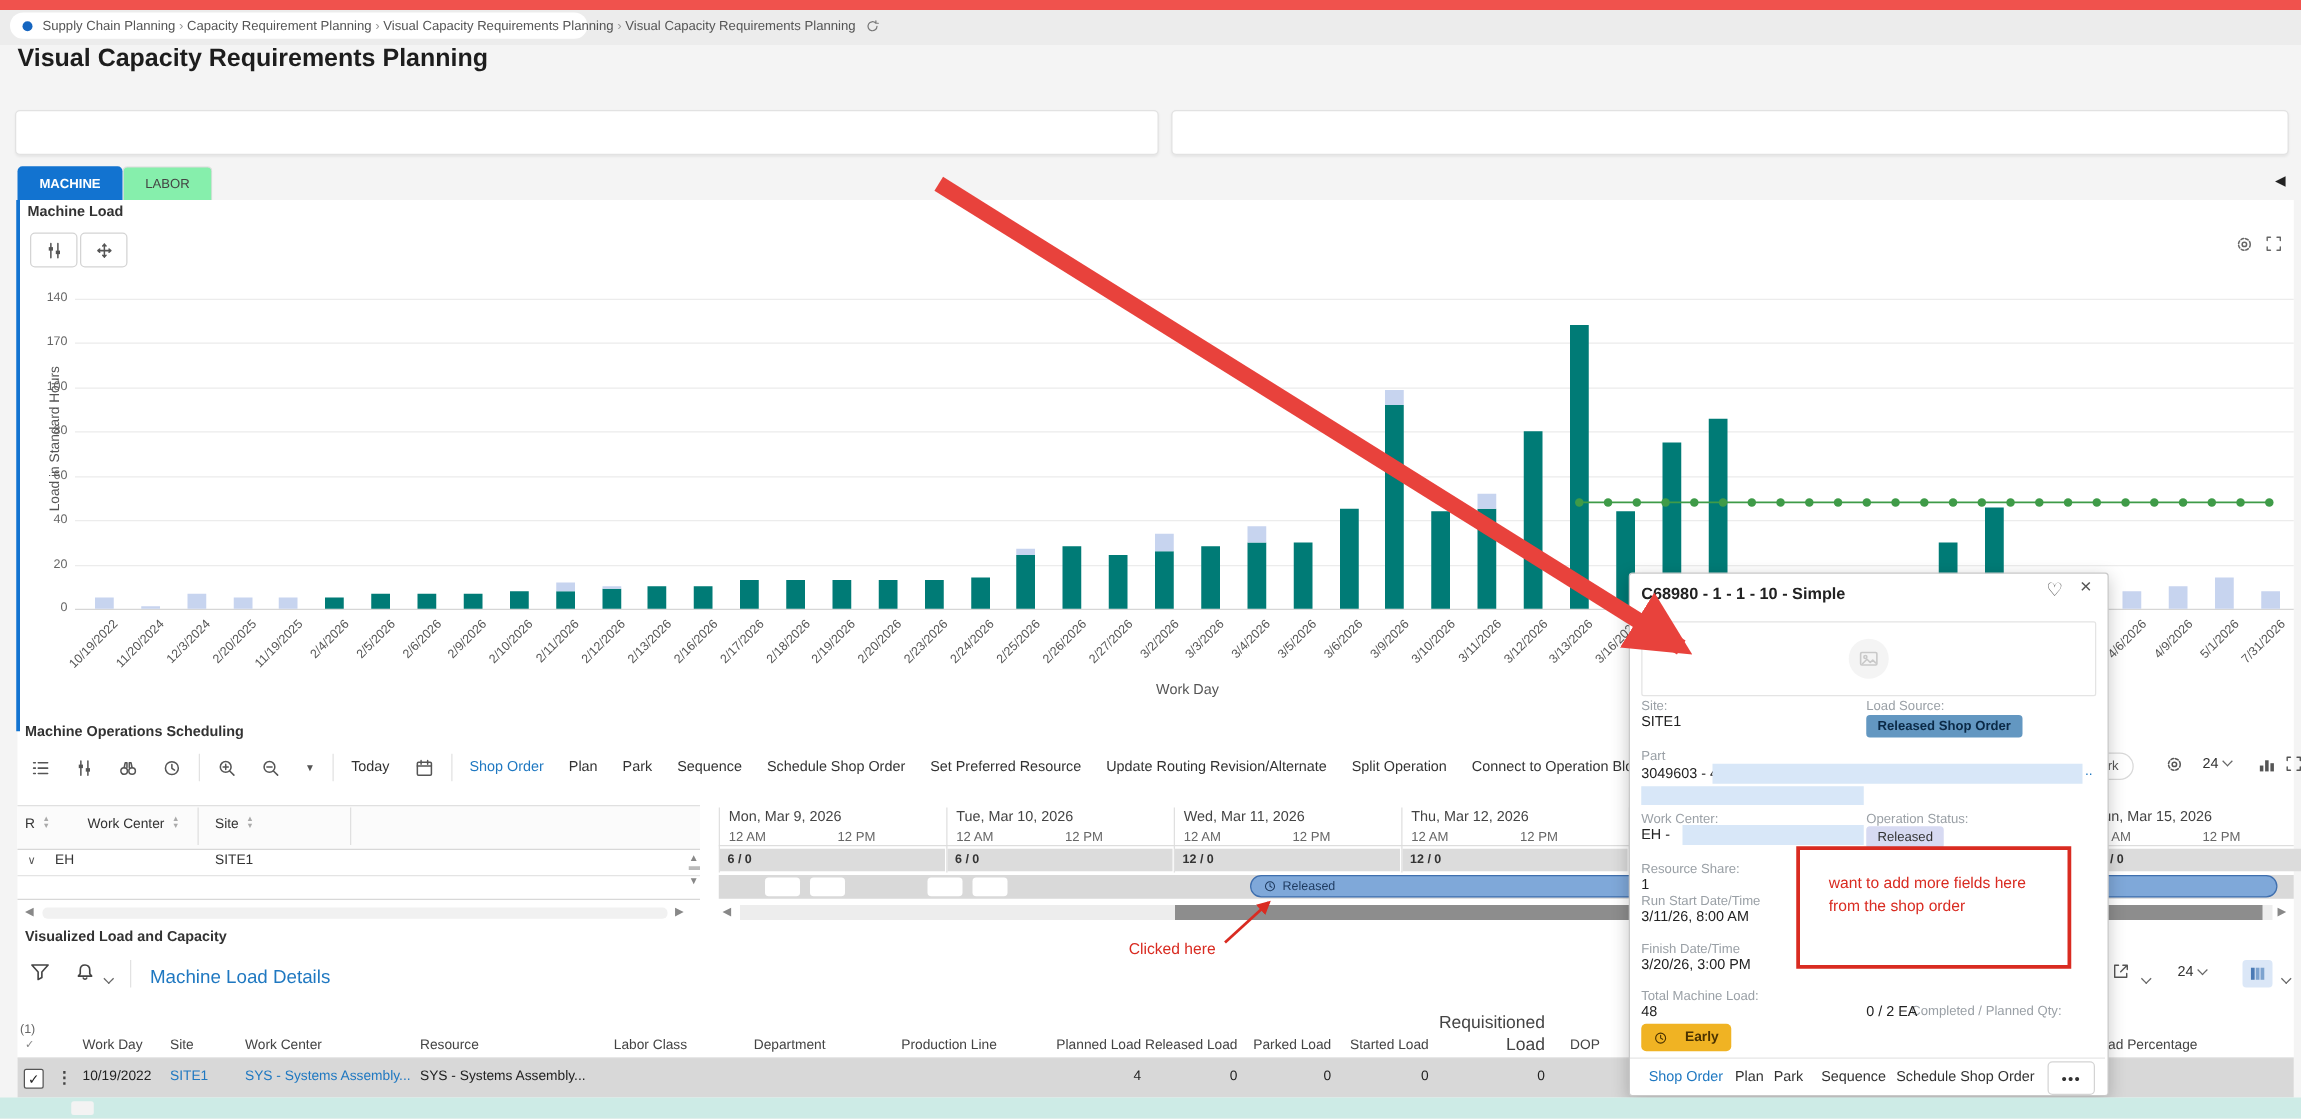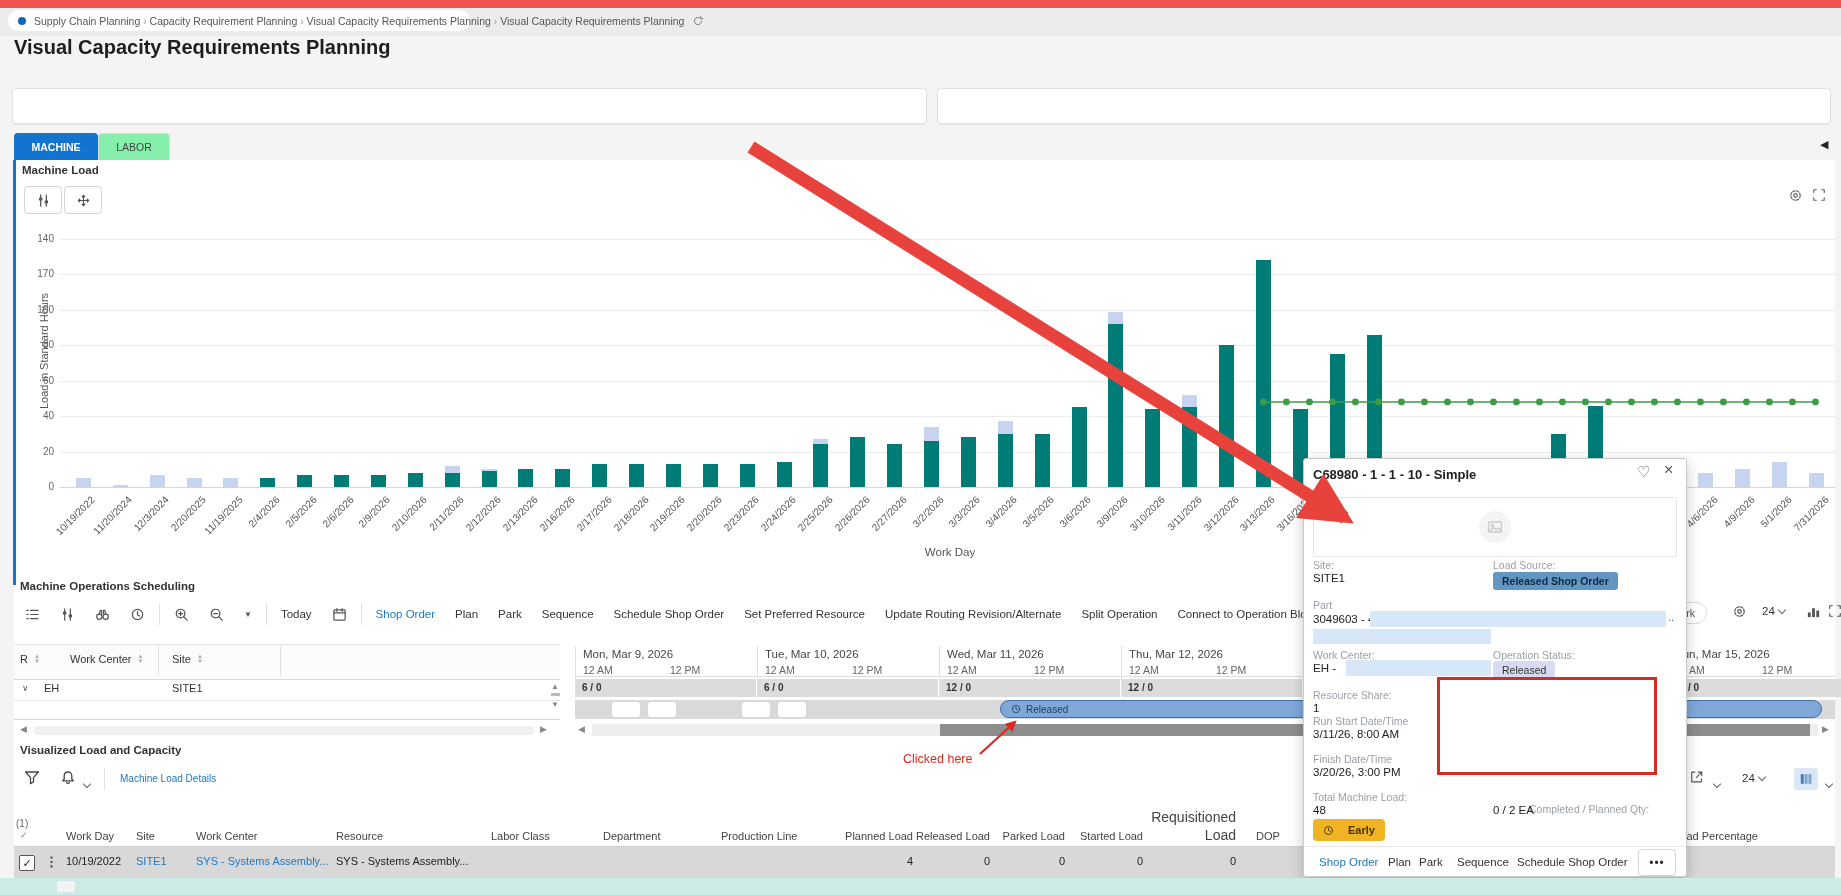--- a/index.html
+++ b/index.html
@@ -399,21 +399,21 @@
   <div class="abs" style="left:20px;top:744px;font-size:11.5px;font-weight:bold;color:#333;">Visualized Load and Capacity</div>
   <div class="abs" id="funnel" style="left:24px;top:770px;"><svg width="16" height="16" viewBox="0 0 16 16" fill="none" stroke="#444" stroke-width="1.3" stroke-linecap="round" stroke-linejoin="round">
         <path d="M1.5 2h13l-5 5.6v4.4L6.5 13.6V7.6z"></path>
       </svg></div>
   <div class="abs" id="bell" style="left:60px;top:770px;"><svg width="16" height="16" viewBox="0 0 16 16" fill="none" stroke="#444" stroke-width="1.3" stroke-linecap="round" stroke-linejoin="round">
         <path d="M8 2c-2.4 0-3.8 1.7-3.8 3.9V9L2.7 10.9h10.6L11.8 9V5.9C11.8 3.7 10.4 2 8 2z"></path>
         <path d="M6.6 12.4a1.5 1.5 0 0 0 2.8 0"></path>
       </svg></div>
   <div class="abs" style="left:80px;top:775px;"><span class="chev"></span></div>
   <div class="abs" style="left:104px;top:768px;width:1px;height:22px;background:#e2e2e2;"></div>
-  <div class="abs link" style="left:120px;top:773px;font-size:10px;">Machine Load Details</div>
+  <div class="abs link" style="left:120px;top:773px;font-size:15px;">Machine Load Details</div>
   <div class="abs" id="tbl-gear" style="left:1638px;top:770px;"><svg width="15" height="15" viewBox="0 0 16 16" fill="none" stroke="#555" stroke-width="1.3" stroke-linecap="round" stroke-linejoin="round">
         <circle cx="8" cy="8" r="5" stroke-dasharray="2.4 1.6"></circle>
         <circle cx="8" cy="8" r="1.9"></circle>
       </svg></div>
   <div class="abs" style="left:1658px;top:775px;"><span class="chev"></span></div>
   <div class="abs" id="tbl-export" style="left:1690px;top:770px;"><svg width="14" height="14" viewBox="0 0 16 16" fill="none" stroke="#555" stroke-width="1.3" stroke-linecap="round" stroke-linejoin="round">
         <path d="M5.5 2.5H2v11h11V10M9.5 2.5H13.5V6.5M13.2 2.8 7.5 8.5"></path>
       </svg></div>
   <div class="abs" style="left:1710px;top:775px;"><span class="chev"></span></div>
   <div class="abs" style="left:1742px;top:772px;font-size:11.5px;color:#333;">
@@ -515,20 +515,21 @@
     <div class="abs" style="left:0;top:387px;width:380px;height:1px;background:#e6e6e6;"></div>
     <div class="abs link" style="left:15px;top:397px;font-size:11.5px;">Shop Order</div>
     <div class="abs" style="left:84px;top:397px;font-size:11.5px;color:#333;">Plan</div>
     <div class="abs" style="left:115px;top:397px;font-size:11.5px;color:#333;">Park</div>
     <div class="abs" style="left:153px;top:397px;font-size:11.5px;color:#333;">Sequence</div>
     <div class="abs" style="left:213px;top:397px;font-size:11.5px;color:#333;">Schedule Shop Order</div>
     <div class="abs btn" style="left:334px;top:390px;width:36px;height:25px;font-size:12px;color:#333;letter-spacing:1px;">•••</div>
   </div>
 
   <div class="abs" style="left:1437px;top:677px;width:220px;height:98px;border:3px solid #d92b21;box-sizing:border-box;z-index:60;"></div>
+  <div class="abs" style="left:1463px;top:697px;width:180px;font-size:12.5px;line-height:1.5;color:#d92b21;z-index:61;">want to add more fields here from the shop order</div>
   <div class="abs" style="left:903px;top:752px;font-size:12.5px;color:#d92b21;z-index:61;">Clicked here</div>
 
   <svg class="abs" id="arrow-svg" style="left:0;top:0;z-index:62;pointer-events:none;" width="1841" height="895" viewBox="0 0 1841 895">
     <defs>
       <marker id="bighead" viewBox="0 0 4 4" refX="3.2" refY="2" markerWidth="4" markerHeight="4" orient="auto">
           <path d="M0,0 L4,2 L0,4 z" fill="#e8423c"></path>
         </marker>
       <marker id="smallhead" viewBox="0 0 4 4" refX="3.2" refY="2" markerWidth="5" markerHeight="5" orient="auto">
           <path d="M0,0 L4,2 L0,4 z" fill="#d92b21"></path>
         </marker>

